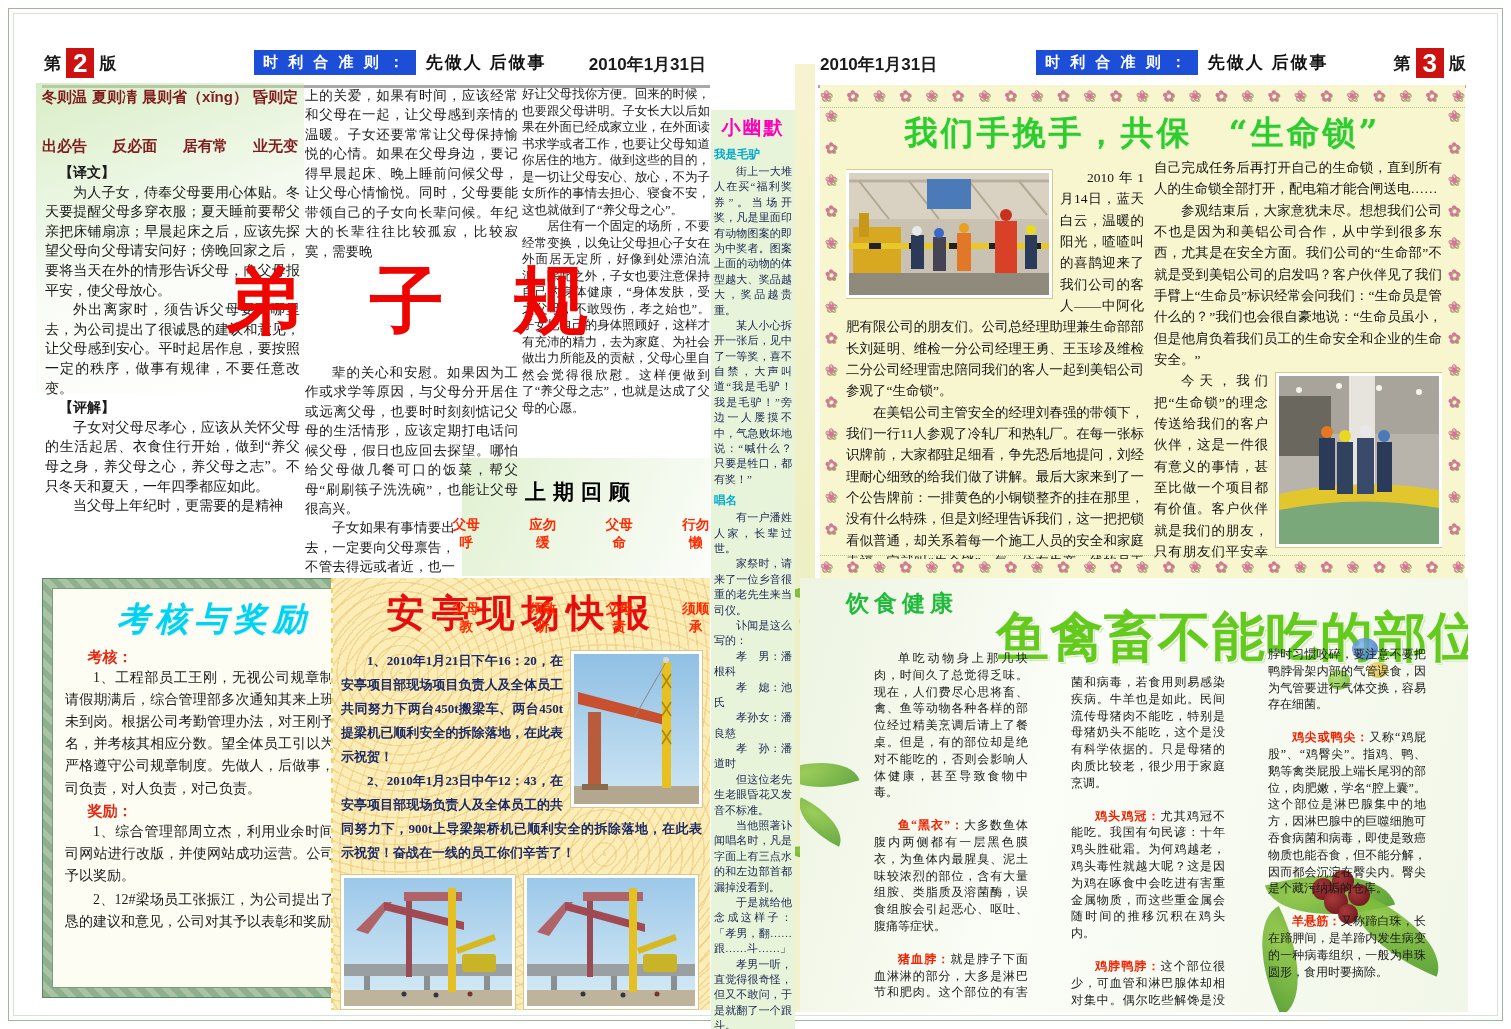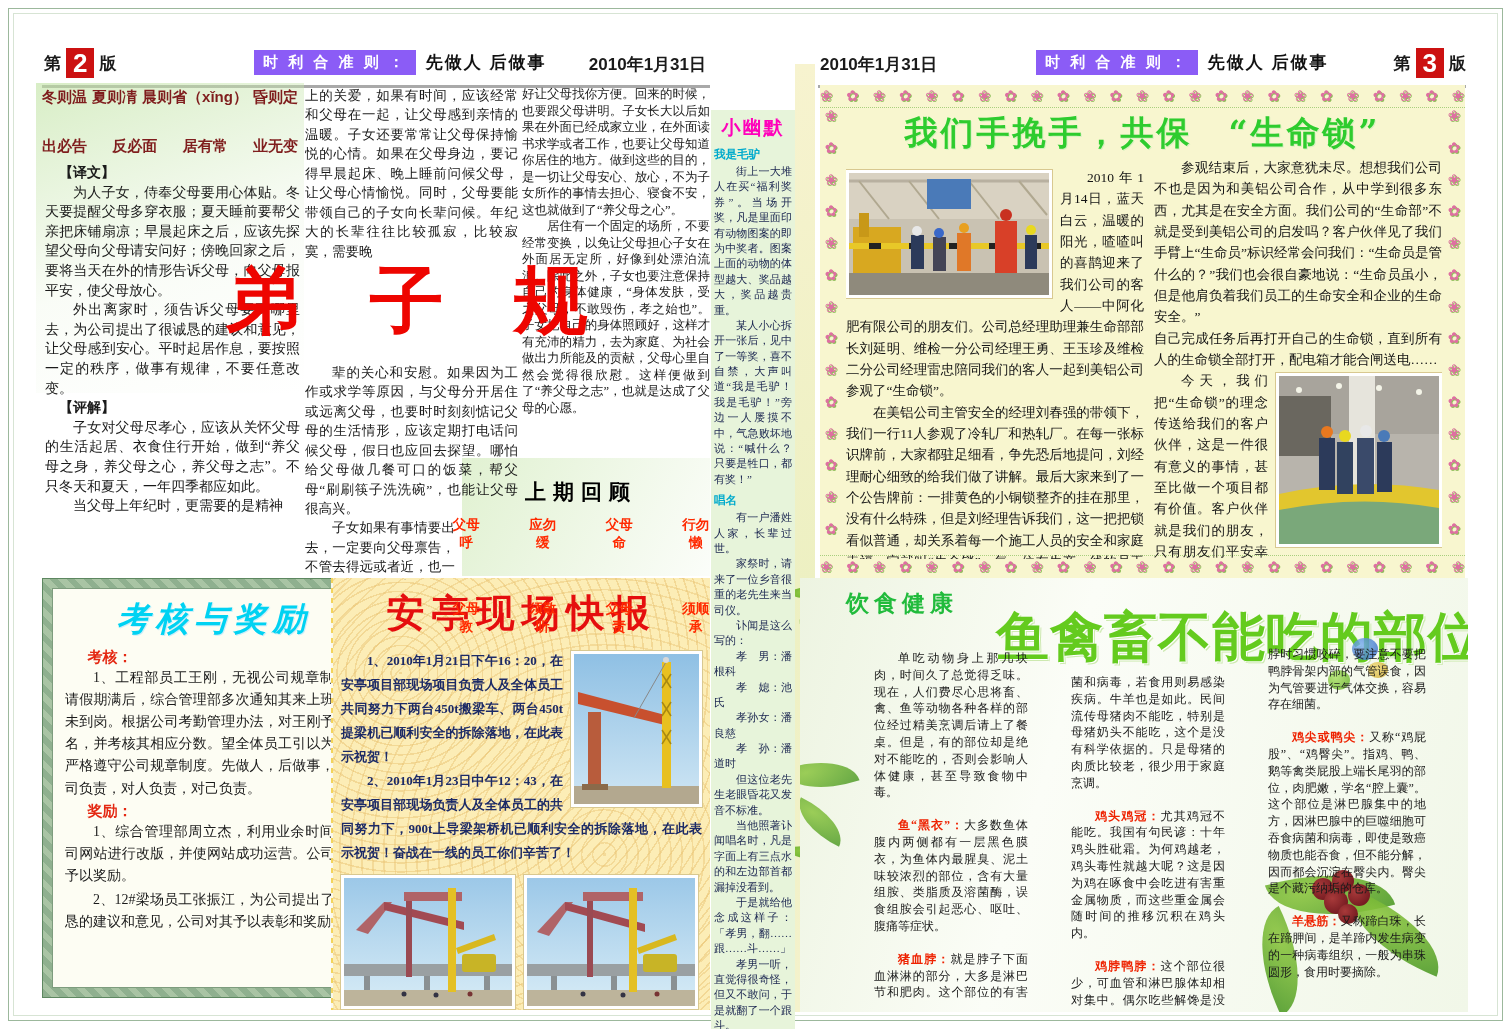--- a/index.html
+++ b/index.html
@@ -10,21 +10,21 @@
 
   
   .masthead{position:absolute;top:46px;height:34px;}
   .masthead .rule{position:absolute;left:0;right:0;bottom:-8px;height:3px;background:#a9a9a9;}
   .m-left{left:42px;width:668px;}
   .m-right{left:818px;width:648px;}
   .pagenum{position:absolute;top:2px;display:flex;align-items:center;gap:5px;
            font-family:"Liberation Sans",sans-serif;font-weight:bold;font-size:17px;}
   .pagenum .numbox{background:#cc1111;color:#fff;font-size:26px;line-height:30px;padding:0 7px;}
   .motto{position:absolute;top:4px;display:flex;align-items:center;font-family:"Liberation Sans",sans-serif;}
-  .motto .label{background:#8b5cf6;color:#fff;font-weight:bold;font-size:15px;
+  .motto .label{background:#1d4ed8;color:#fff;font-weight:bold;font-size:15px;
                 padding:3px 9px;letter-spacing:3px;}
   .motto .text{font-weight:bold;font-size:17px;color:#111;margin-left:10px;letter-spacing:2px;}
   .mdate{position:absolute;top:7px;font-family:"Liberation Sans",sans-serif;font-weight:bold;font-size:17px;}
 
   
   .leafy-bg{position:absolute;left:36px;top:83px;width:268px;height:310px;z-index:0;
             background:linear-gradient(160deg,rgba(190,226,160,.6),rgba(232,244,222,.25) 55%,transparent);}
   .leafy-bg2{position:absolute;left:462px;top:458px;width:248px;height:118px;z-index:0;
              background:linear-gradient(115deg,rgba(200,230,172,.55),rgba(240,248,233,.25));}
   .verse{position:absolute;left:42px;top:88px;width:256px;height:68px;z-index:1;
@@ -369,22 +369,22 @@
           <circle cx="157" cy="42" r="6" fill="#c83020"></circle>
         <rect x="176" y="62" width="12" height="34" fill="#2c3a5a"></rect>
           <circle cx="182" cy="57" r="5" fill="#e8d820"></circle>
         <rect y="100" width="200" height="22" fill="#8f8a7c"></rect>
       </svg>
       <p style="text-indent:2em;">2010年1月14日，蓝天白云，温暖的阳光，喳喳叫的喜鹊迎来了我们公司的客人——中阿化肥有限公司的朋友们。公司总经理助理兼生命部部长刘延明、维检一分公司经理王勇、王玉珍及维检二分公司经理雷忠陪同我们的客人一起到美铝公司参观了“生命锁”。</p>
       <p>在美铝公司主管安全的经理刘春强的带领下，我们一行11人参观了冷轧厂和热轧厂。在每一张标识牌前，大家都驻足细看，争先恐后地提问，刘经理耐心细致的给我们做了讲解。最后大家来到了一个公告牌前：一排黄色的小铜锁整齐的挂在那里，没有什么特殊，但是刘经理告诉我们，这一把把锁看似普通，却关系着每一个施工人员的安全和家庭幸福，它就叫“生命锁”。每一位在生产一线的员工都有一把“生命锁”，每把生命锁只有自己有一把唯一的钥匙。每一个危险源比如配电箱，钥匙也是唯一的。每一个人只要你进入现场就要锁上自己的“生命锁”，</p>
     </div>
 
     <div class="ll-col ll-colR">
+      <p style="text-indent:0;">自己完成任务后再打开自己的生命锁，直到所有人的生命锁全部打开，配电箱才能合闸送电……</p>
       <p>参观结束后，大家意犹未尽。想想我们公司不也是因为和美铝公司合作，从中学到很多东西，尤其是在安全方面。我们公司的“生命部”不就是受到美铝公司的启发吗？客户伙伴见了我们手臂上“生命员”标识经常会问我们：“生命员是管什么的？”我们也会很自豪地说：“生命员虽小，但是他肩负着我们员工的生命安全和企业的生命安全。”</p>
-      <p style="text-indent:0;">自己完成任务后再打开自己的生命锁，直到所有人的生命锁全部打开，配电箱才能合闸送电……</p>
       <svg class="ph ll-ph2" width="160" height="168" viewBox="0 0 160 168">
         <rect width="160" height="168" fill="#b8b4ac"></rect>
         <rect width="160" height="58" fill="#a8a49c"></rect>
         <circle cx="20" cy="14" r="3" fill="#f4f4e8"></circle>
           <circle cx="60" cy="10" r="3" fill="#f4f4e8"></circle>
         <circle cx="100" cy="12" r="3" fill="#f4f4e8"></circle>
           <circle cx="140" cy="16" r="3" fill="#f4f4e8"></circle>
         <rect x="0" y="20" width="52" height="60" fill="#6a675f"></rect>
         <rect x="70" y="0" width="26" height="120" fill="#e6e4dc"></rect>
         <rect x="0" y="120" width="160" height="48" fill="#7aa87a"></rect>

